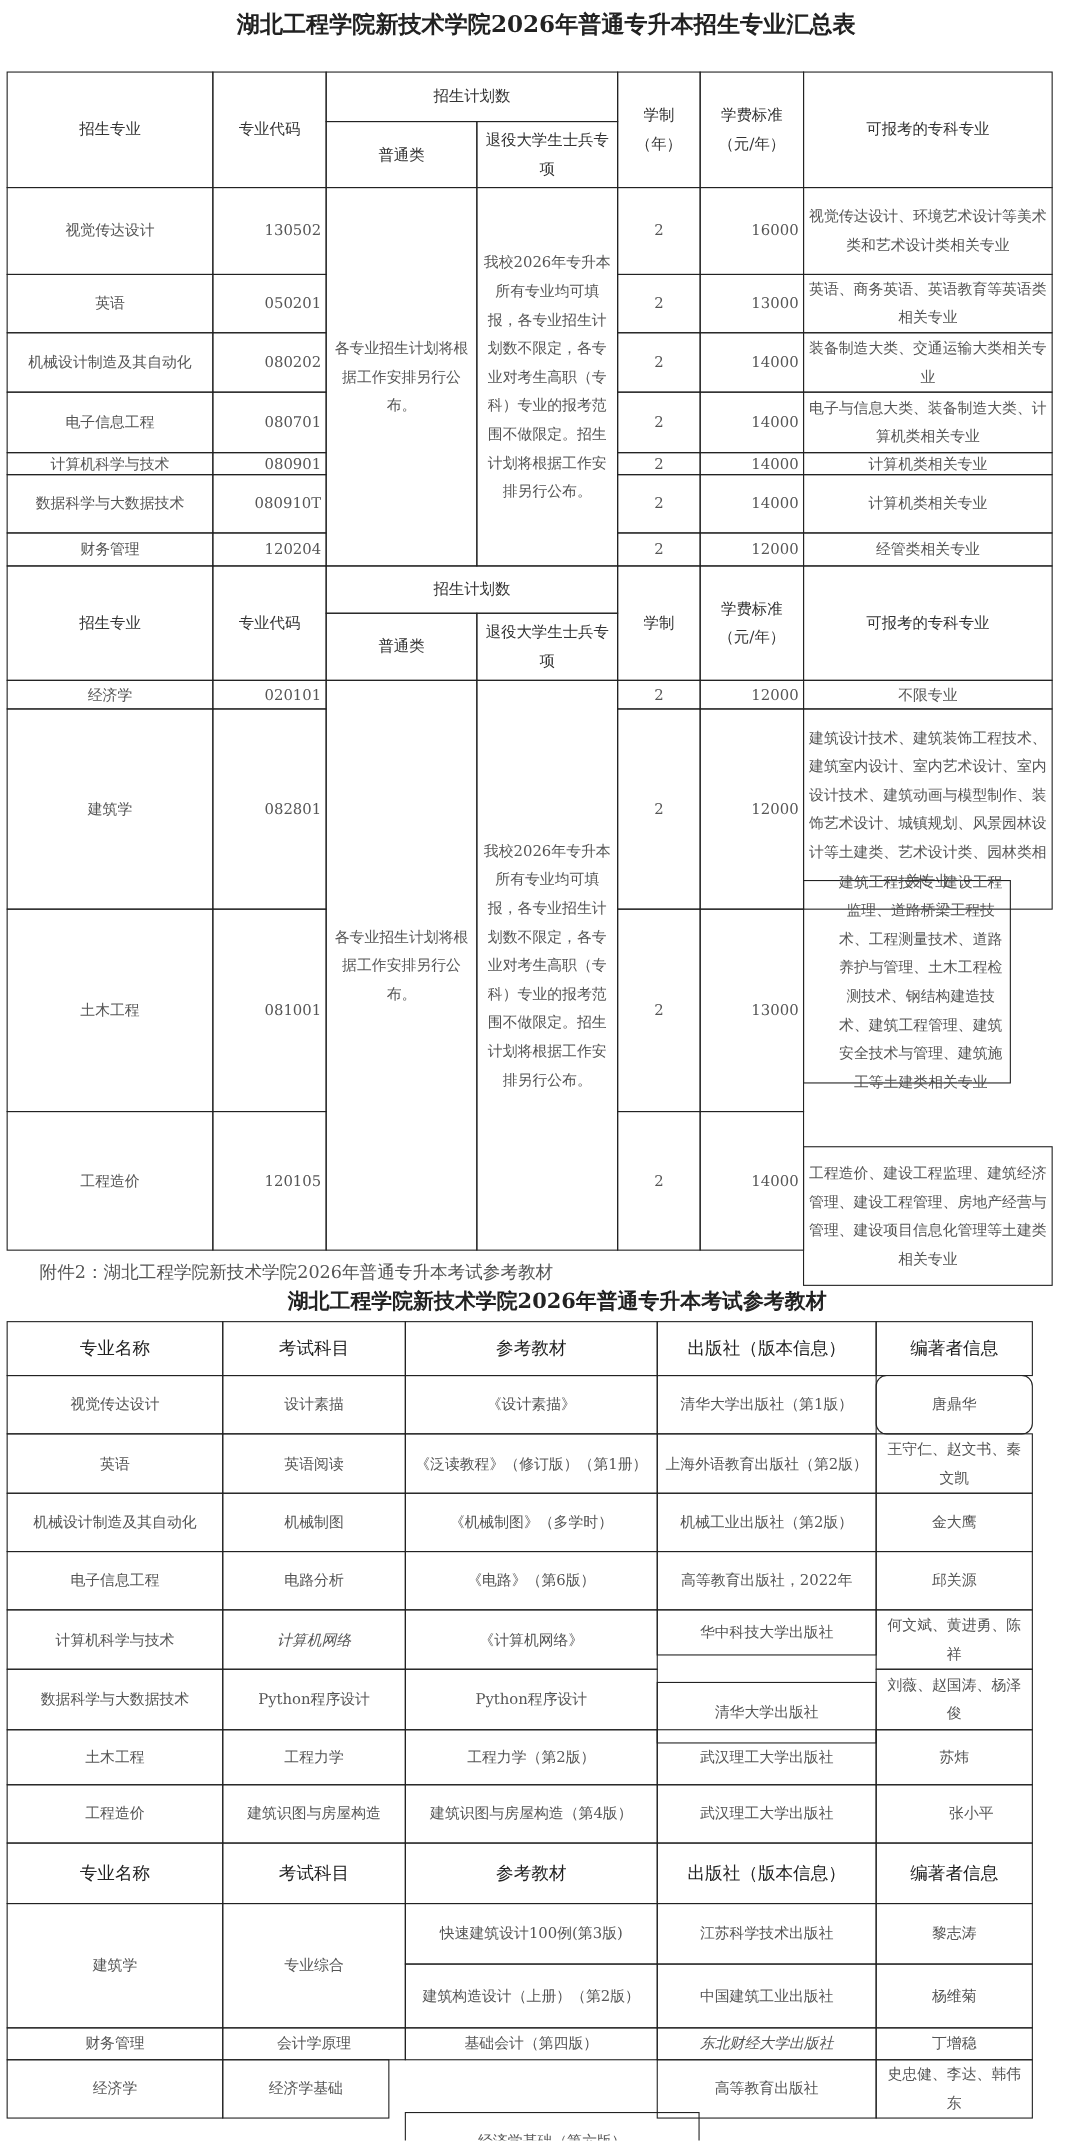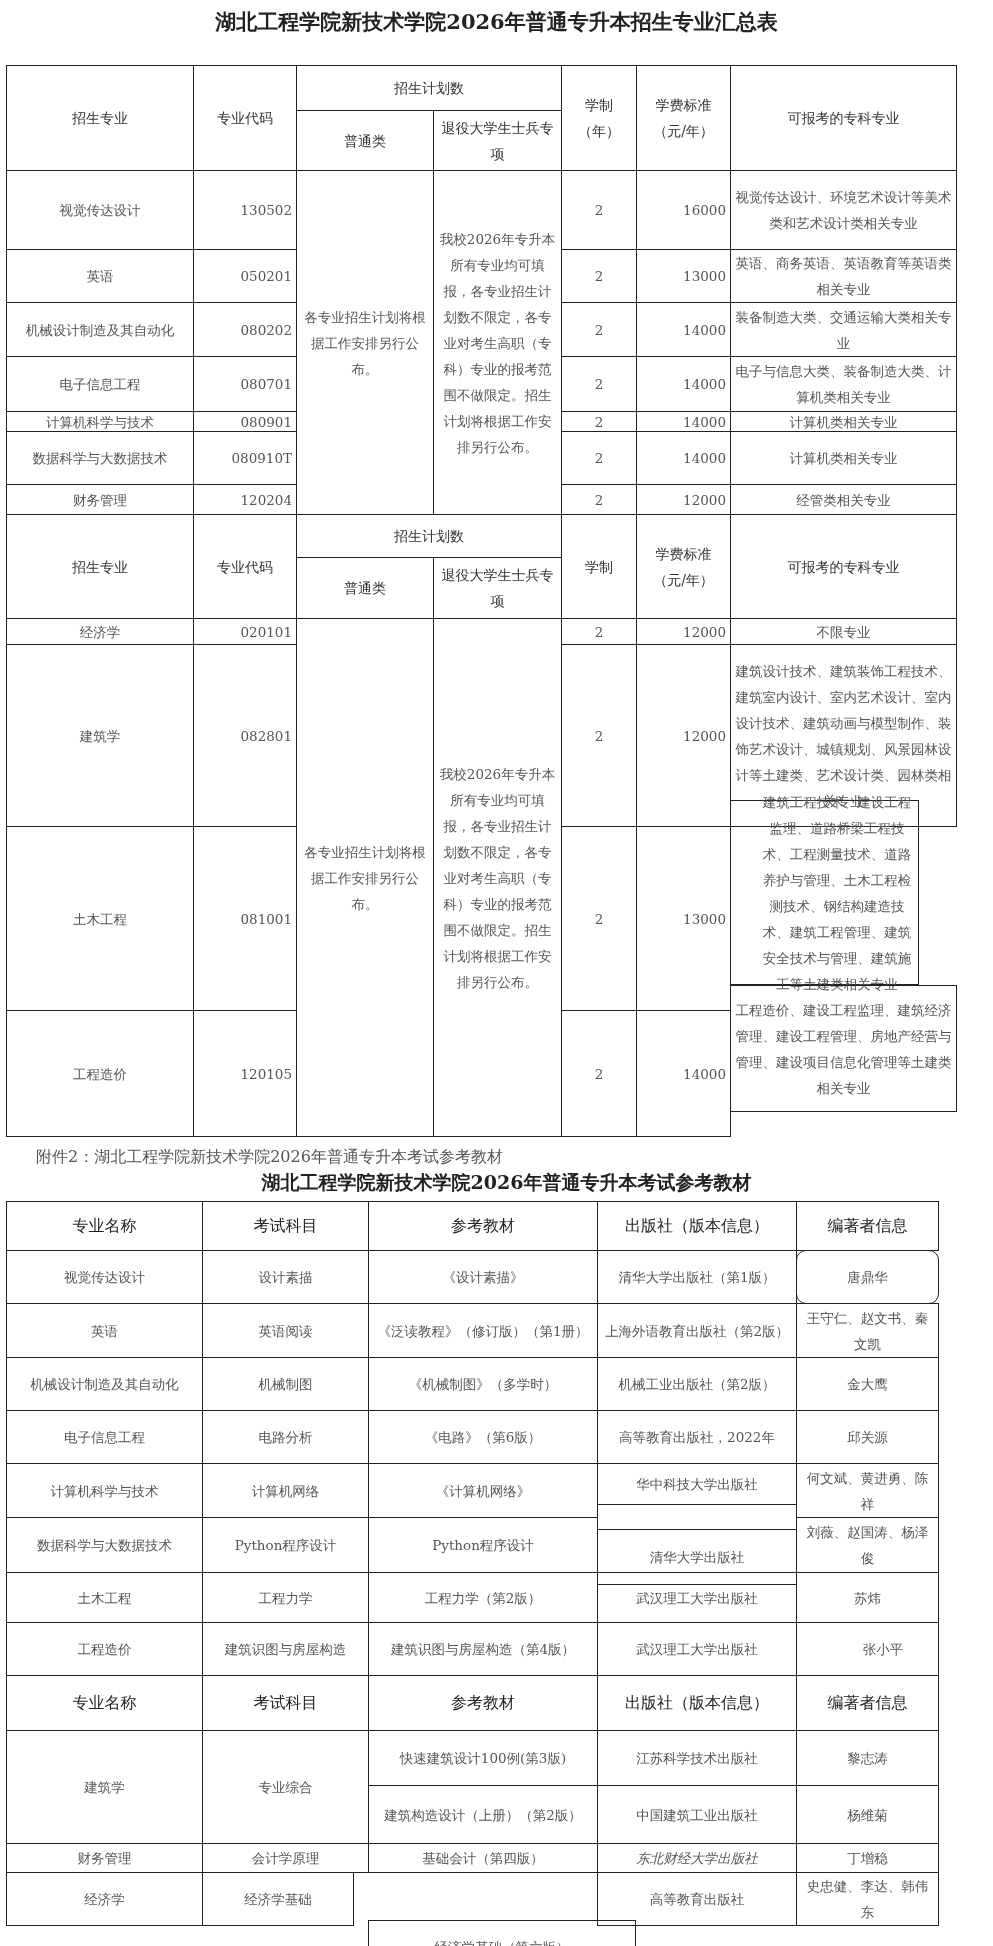--- a/index.html
+++ b/index.html
@@ -235,21 +235,21 @@
   </div>
 <div class="cell right" style="left: 193px; top: 1010px; width: 104px; height: 127px;">
     <span class="txt">120105</span>
   </div>
 <div class="cell " style="left: 561px; top: 1010px; width: 76px; height: 127px;">
     <span class="txt">2</span>
   </div>
 <div class="cell right" style="left: 636px; top: 1010px; width: 95px; height: 127px;">
     <span class="txt">14000</span>
   </div>
-<div class="cell " style="left: 730px; top: 985px; width: 227px; height: 127px;">
+<div class="cell " style="left: 730px; top: 1042px; width: 227px; height: 127px;">
     <span class="txt">工程造价、建设工程监理、建筑经济管理、建设工程管理、房地产经营与管理、建设项目信息化管理等土建类相关专业</span>
   </div>
 <div class="cell " style="left: 296px; top: 618px; width: 138px; height: 519px;">
     <span class="txt">各专业招生计划将根据工作安排另行公布。</span>
   </div>
 <div class="cell " style="left: 433px; top: 618px; width: 129px; height: 519px;">
     <span class="txt">我校2026年专升本所有专业均可填报，各专业招生计划数不限定，各专业对考生高职（专科）专业的报考范围不做限定。招生计划将根据工作安排另行公布。</span>
   </div>
 <div class="cell hdr2" style="left: 6px; top: 1201px; width: 197px; height: 50px;">
     <span class="txt">专业名称</span>
@@ -322,21 +322,21 @@
   </div>
 <div class="cell " style="left: 597px; top: 1410px; width: 200px; height: 54px;">
     <span class="txt">高等教育出版社，2022年</span>
   </div>
 <div class="cell " style="left: 796px; top: 1410px; width: 143px; height: 54px;">
     <span class="txt">邱关源</span>
   </div>
 <div class="cell " style="left: 6px; top: 1463px; width: 197px; height: 55px;">
     <span class="txt">计算机科学与技术</span>
   </div>
-<div class="cell " style="left: 202px; top: 1463px; width: 167px; height: 55px;">
+<div class="cell " style="left: 202px; top: 1463px; width: 167px; height: 55px; font-style: italic;">
     <span class="txt">计算机网络</span>
   </div>
 <div class="cell " style="left: 368px; top: 1463px; width: 230px; height: 55px;">
     <span class="txt">《计算机网络》</span>
   </div>
 <div class="cell " style="left: 597px; top: 1463px; width: 200px; height: 42px;">
     <span class="txt">华中科技大学出版社</span>
   </div>
 <div class="cell " style="left: 796px; top: 1463px; width: 143px; height: 55px;">
     <span class="txt">何文斌、黄进勇、陈祥</span>

